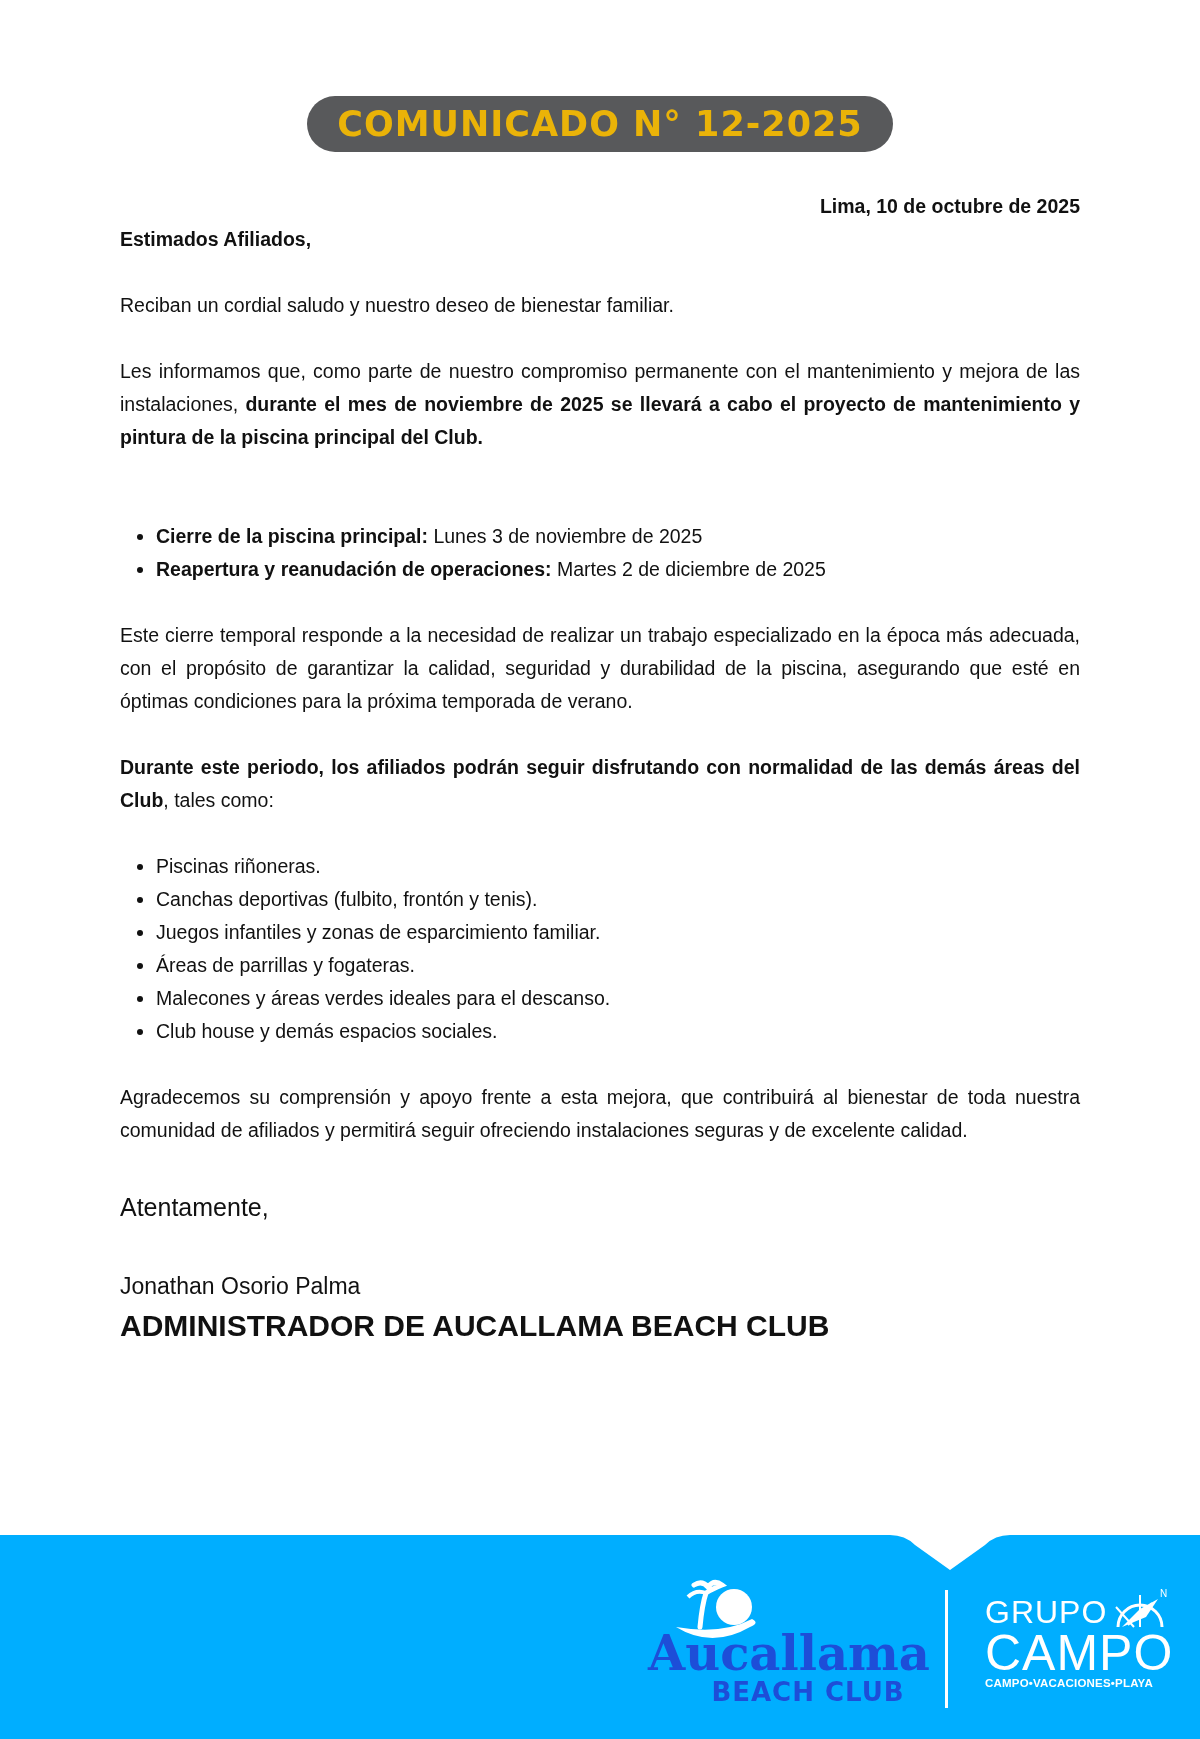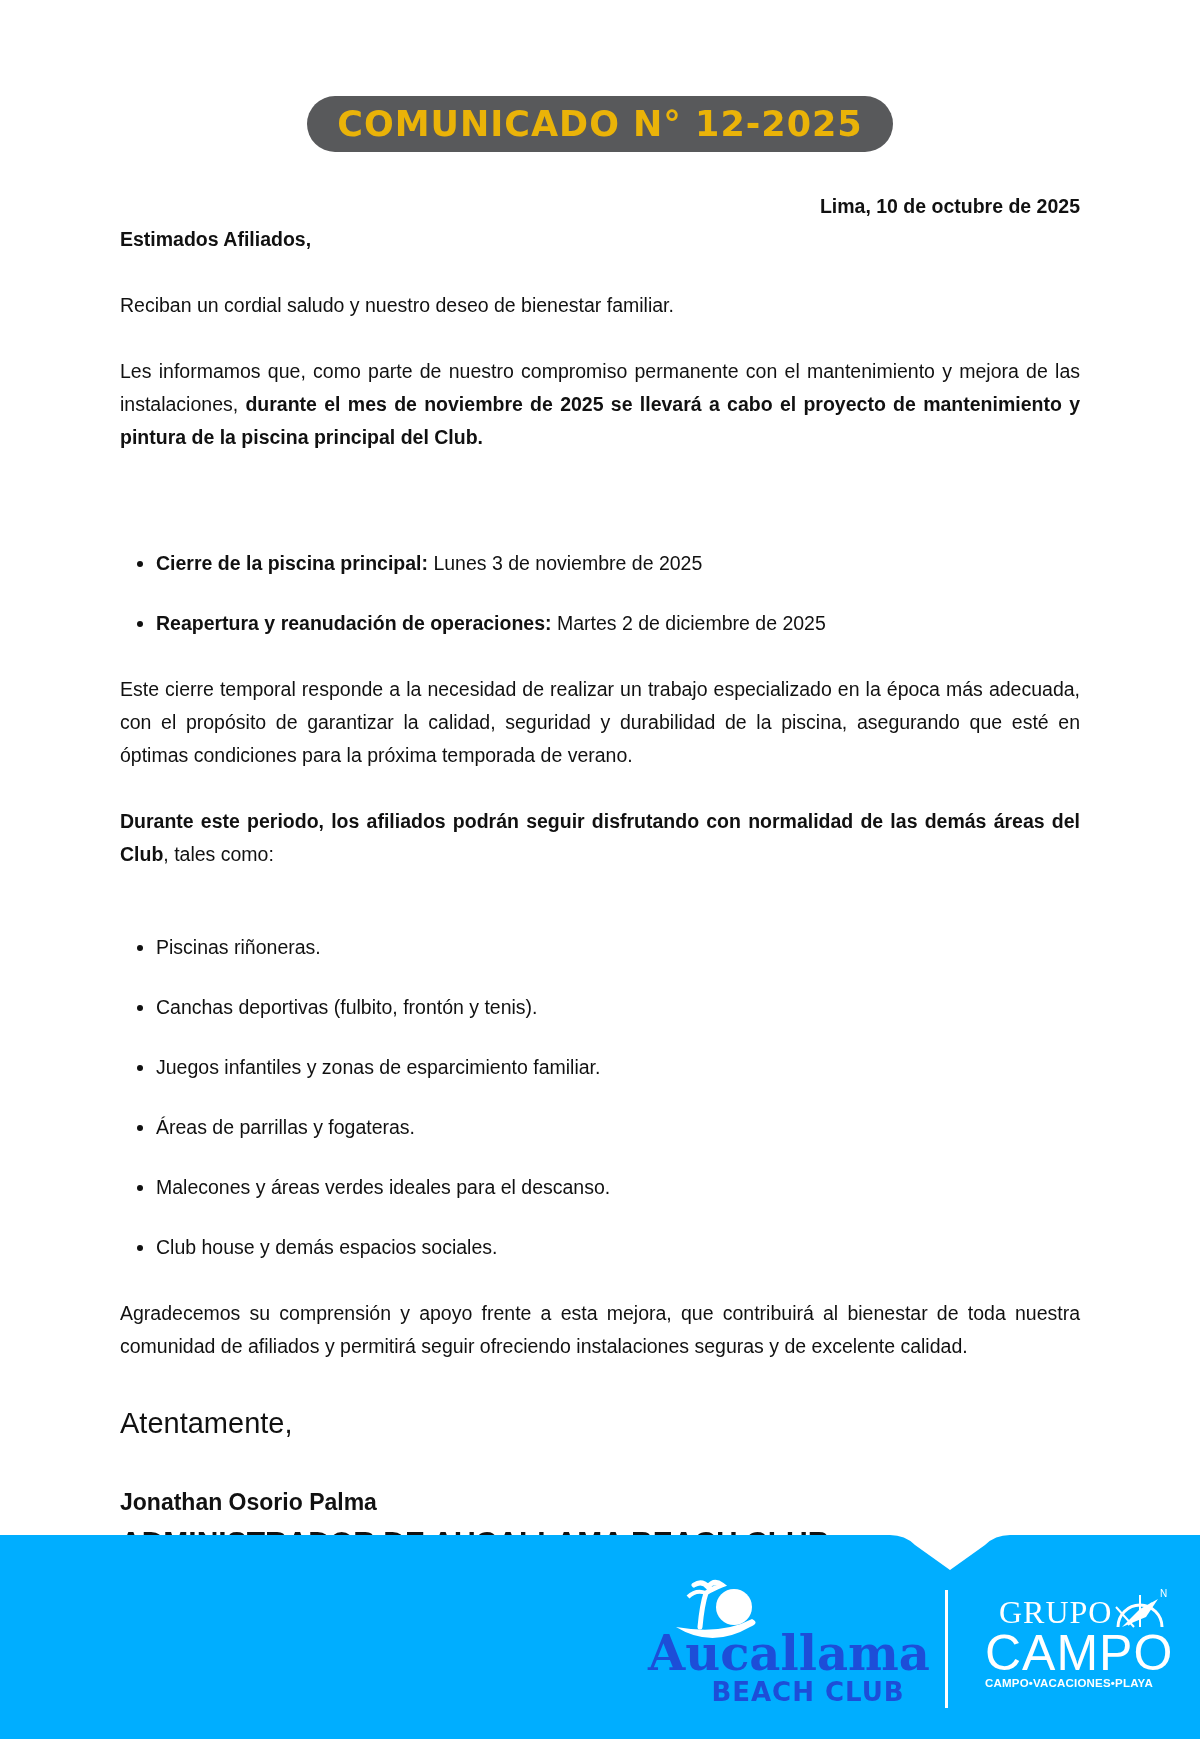--- a/index.html
+++ b/index.html
@@ -14,35 +14,35 @@
     color:#eab308; font-weight:bold; font-size:35px; letter-spacing:1px;
     font-family: "DejaVu Sans", sans-serif;
   }
   .content { position:absolute; left:120px; top:190px; width:960px; font-size:19.5px; line-height:33px; }
   .date { text-align:right; font-weight:bold; }
   .greet { font-weight:bold; }
   p { margin:0; }
   .gap { height:33px; }
   .justify { text-align:justify; }
   ul { margin:0; padding-left:36px; }
-  ul li { padding-left:0;margin-top:27px; }
+  ul li { padding-left:0; }
   b { font-weight:bold; }
-  .closing { font-size:29px; margin-top:44px; }
-  .sig-name { font-size:23px; font-weight:bold; margin-top:42px; line-height:40px; }
+  .closing { font-size:25px; margin-top:44px; }
+  .sig-name { font-size:23px; font-weight:normal; margin-top:42px; line-height:40px; }
   .sig-role { font-size:30px; font-weight:bold; line-height:40px; }
   .footer {
     position:absolute; left:0; top:1535px; width:1200px; height:204px;
   }
   .footer svg.bg { position:absolute; left:0; top:0; }
   .brand-left { position:absolute; left:648px; top:40px; width:270px; height:150px; color:#1d4ed8; text-align:center; }
   .aucallama { position:absolute; left:0; top:52px; width:270px; font-family:"DejaVu Serif", serif; font-weight:bold; font-size:48px; line-height:52px; }
   .beachclub { position:absolute; left:0; top:102px; width:270px; font-family:"DejaVu Sans", sans-serif; font-weight:bold; font-size:26px; letter-spacing:1px; padding-left:50px; box-sizing:border-box; }
   .divider { position:absolute; left:945px; top:55px; width:3px; height:118px; background:#fff; }
   .brand-right { position:absolute; left:985px; top:60px; width:200px; color:#fff; }
-  .grupo { font-family:Liberation Serif, serif; font-size:32px; line-height:34px; letter-spacing:1px;margin-left:14px; }
+  .grupo { font-family:Liberation Sans, sans-serif; font-size:32px; line-height:34px; letter-spacing:1px; }
   .norte { font-family:"Liberation Sans", sans-serif; font-size:50px; line-height:48px; letter-spacing:1px; }
   .tagline { font-family:"Liberation Sans", sans-serif; font-size:11.5px; font-weight:bold; letter-spacing:0.2px; margin-top:0; }
   .compass { position:absolute; left:1112px; top:52px; }
   .palm { position:absolute; left:672px; top:40px; }
 </style>
 </head>
 <body>
 
 <div class="title-pill">
   <span>COMUNICADO N° 12-2025</span>

